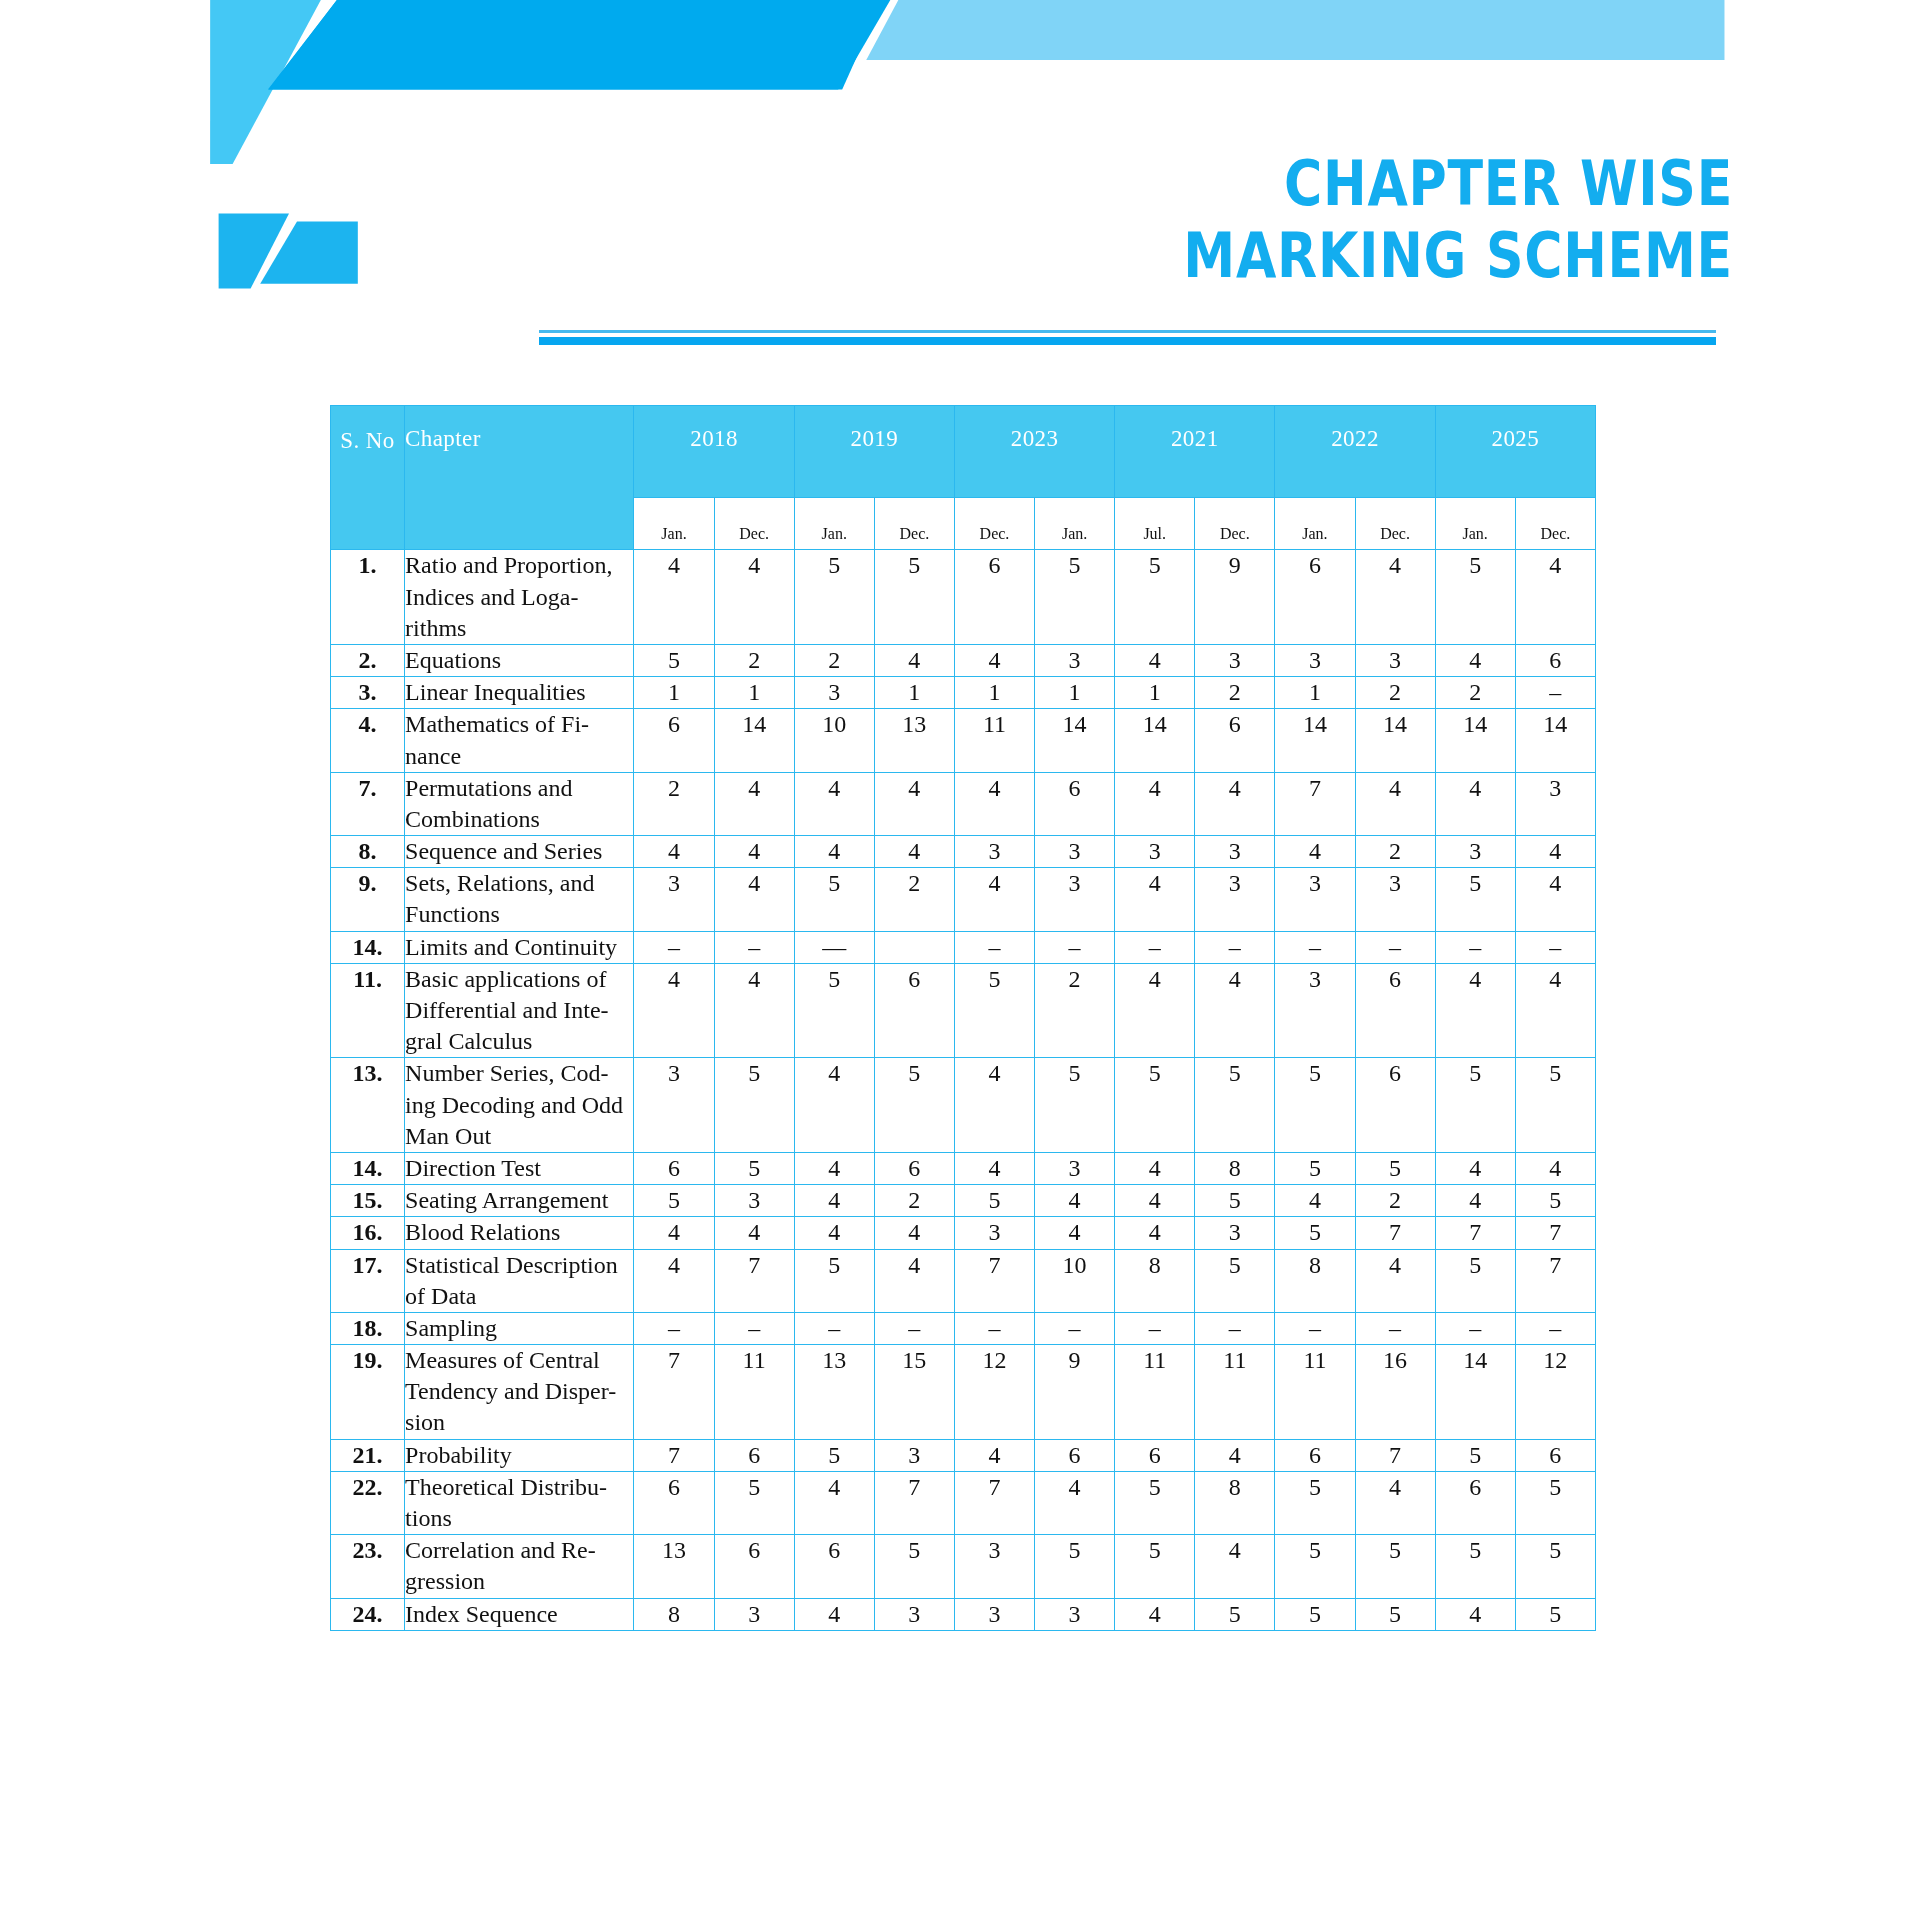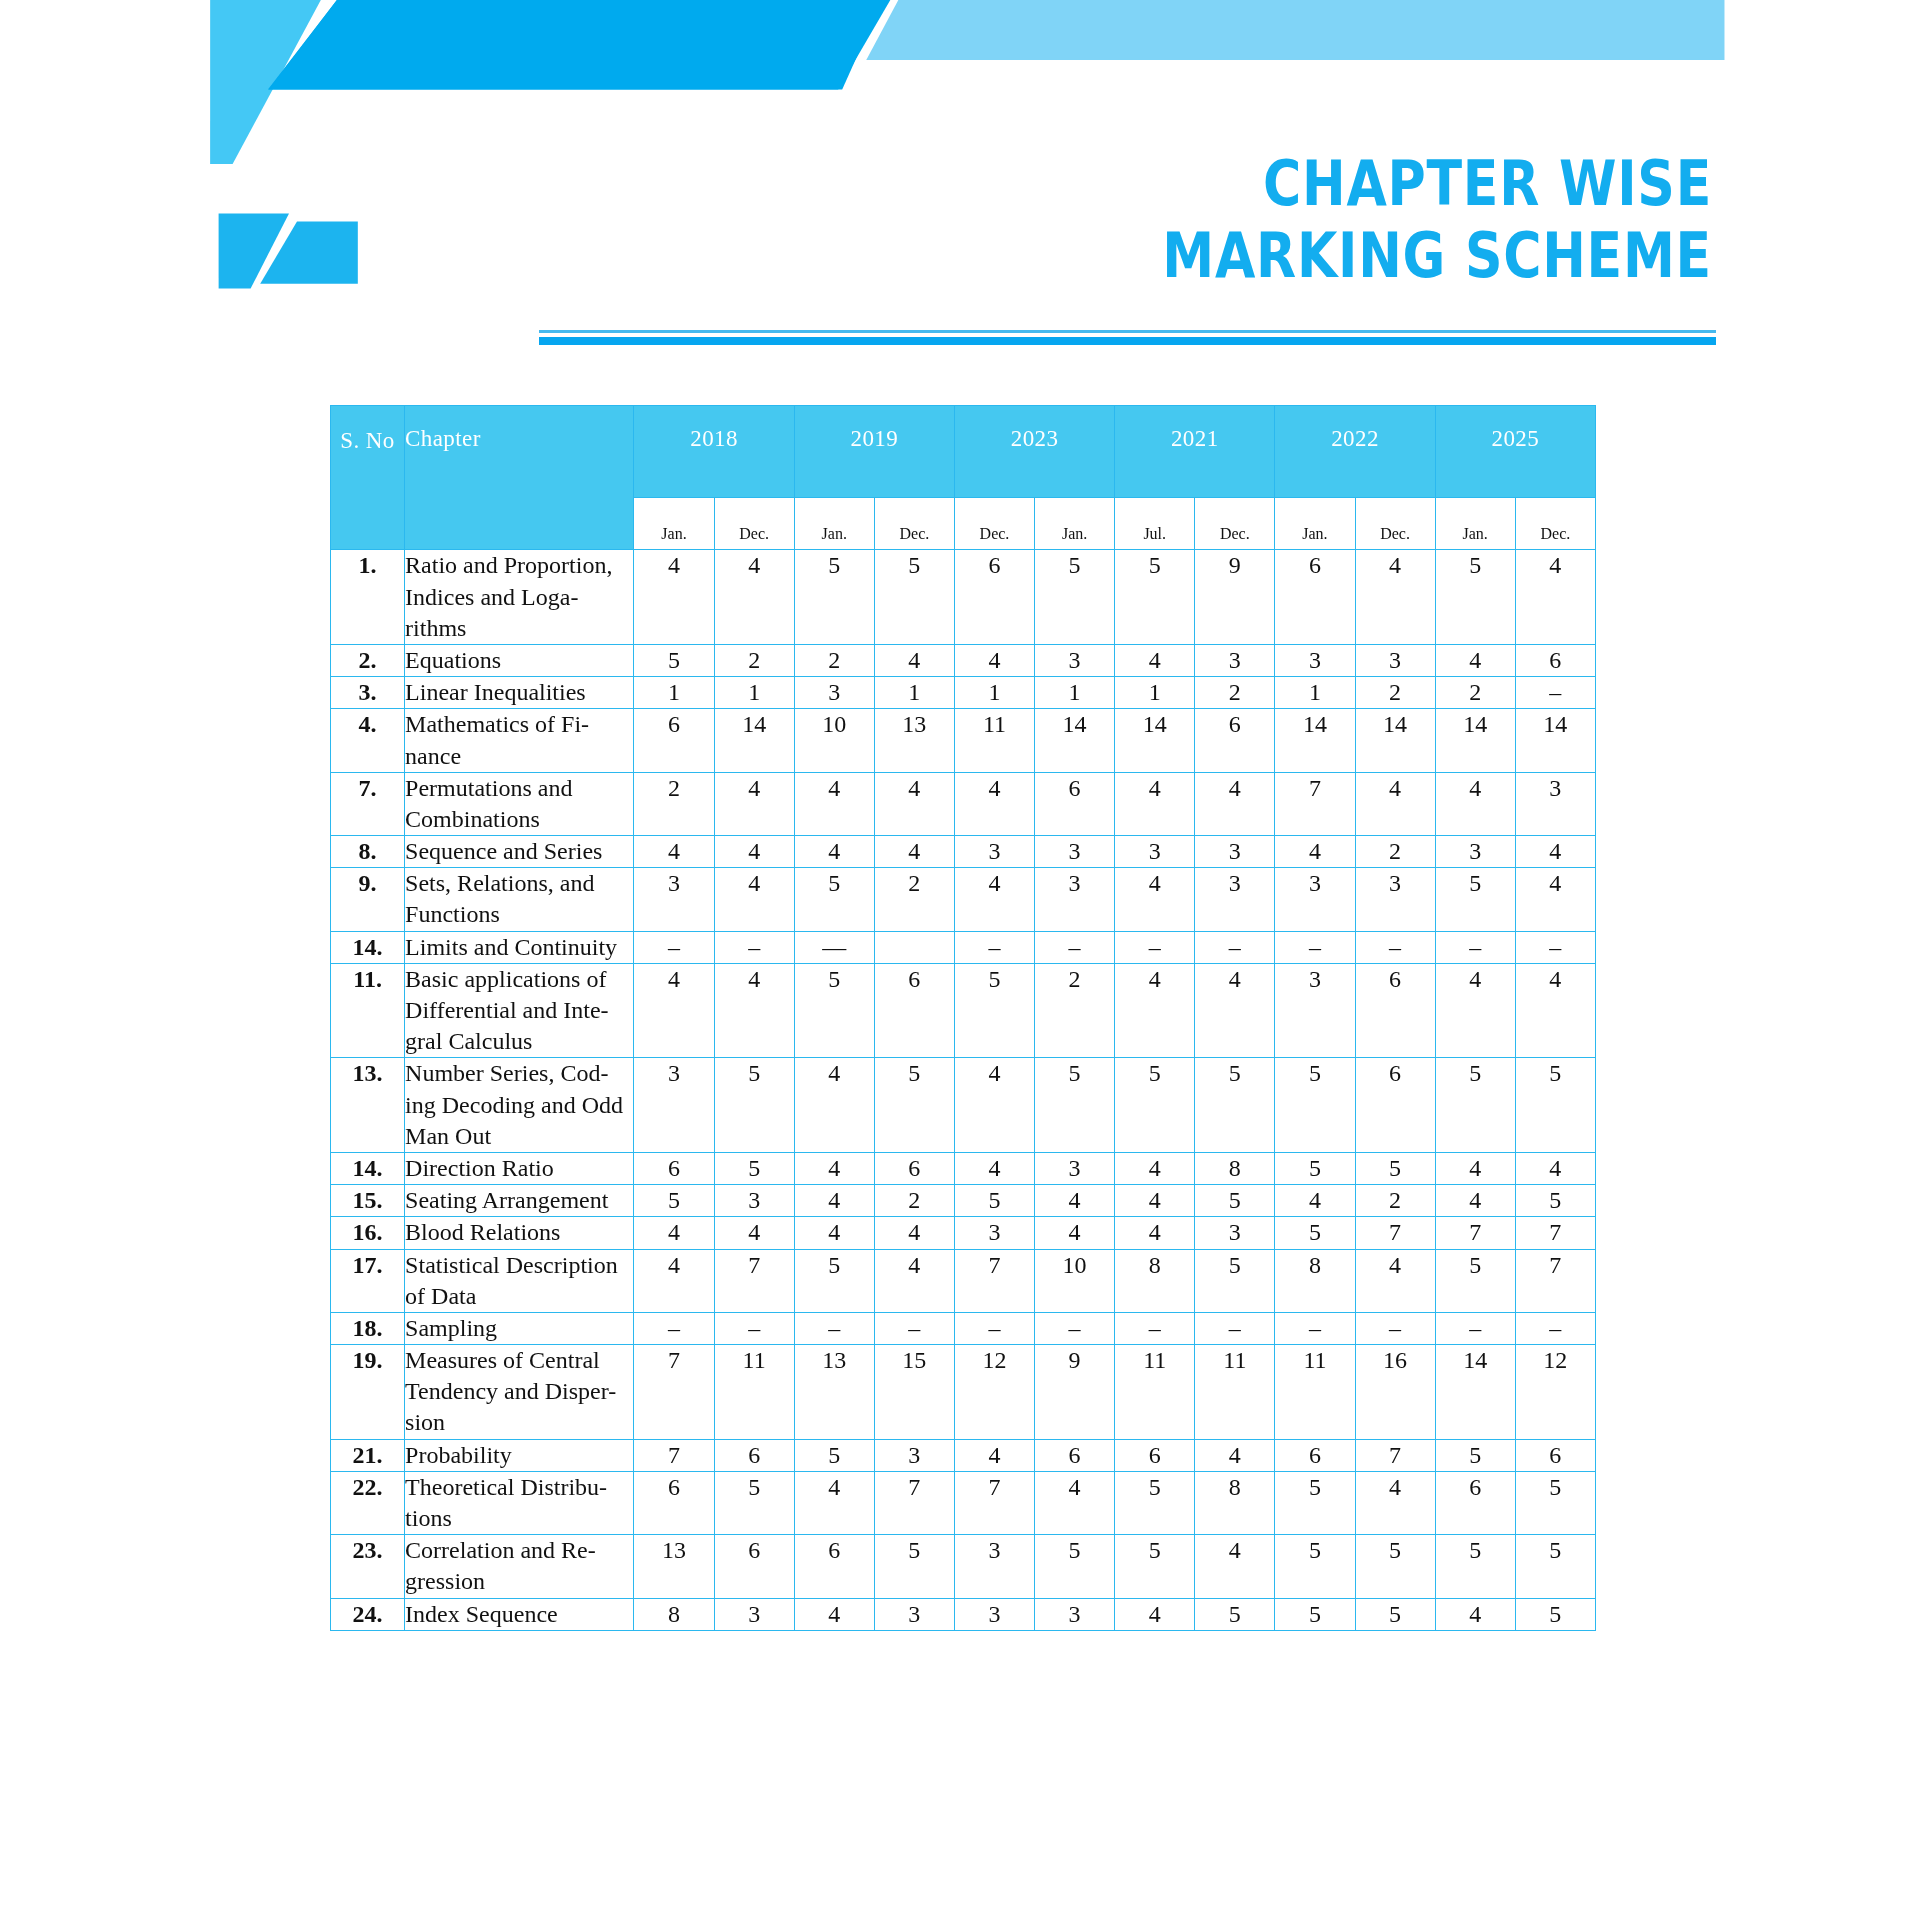--- a/index.html
+++ b/index.html
@@ -29,21 +29,21 @@
     left: 201px;
     top: 207px;
     width: 192px;
     height: 88px;
     pointer-events: none;
   }
 
   
   #title-block {
     position: absolute;
-    right: 213px;
+    right: 192px;
     top: 148px;
     width: 1187px;
     text-align: right;
   }
   .title-line {
     font-family: "DejaVu Sans Condensed", "Liberation Sans Narrow", "Liberation Sans", sans-serif;
     font-weight: bold;
     font-size: 63px;
     line-height: 1.15;
     letter-spacing: 0.8px;
@@ -370,21 +370,21 @@
           <td class="c-val">5</td>
           <td class="c-val">5</td>
           <td class="c-val">5</td>
           <td class="c-val">5</td>
           <td class="c-val">6</td>
           <td class="c-val">5</td>
           <td class="c-val">5</td>
         </tr>
         <tr>
           <td class="c-sno">14.</td>
-          <td class="c-chapter">Direction Ratio</td>
+          <td class="c-chapter">Direction Test</td>
           <td class="c-val">6</td>
           <td class="c-val">5</td>
           <td class="c-val">4</td>
           <td class="c-val">6</td>
           <td class="c-val">4</td>
           <td class="c-val">3</td>
           <td class="c-val">4</td>
           <td class="c-val">8</td>
           <td class="c-val">5</td>
           <td class="c-val">5</td>

